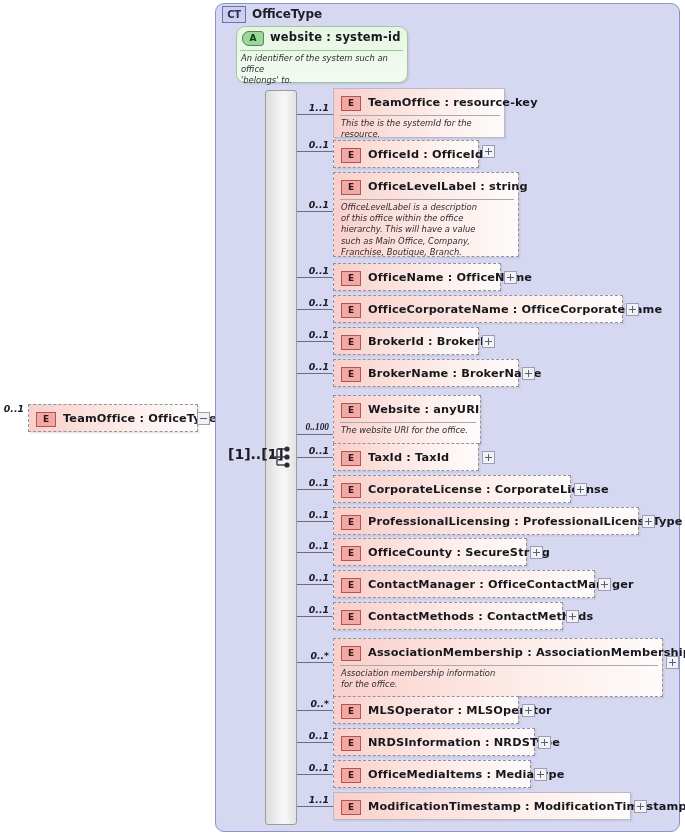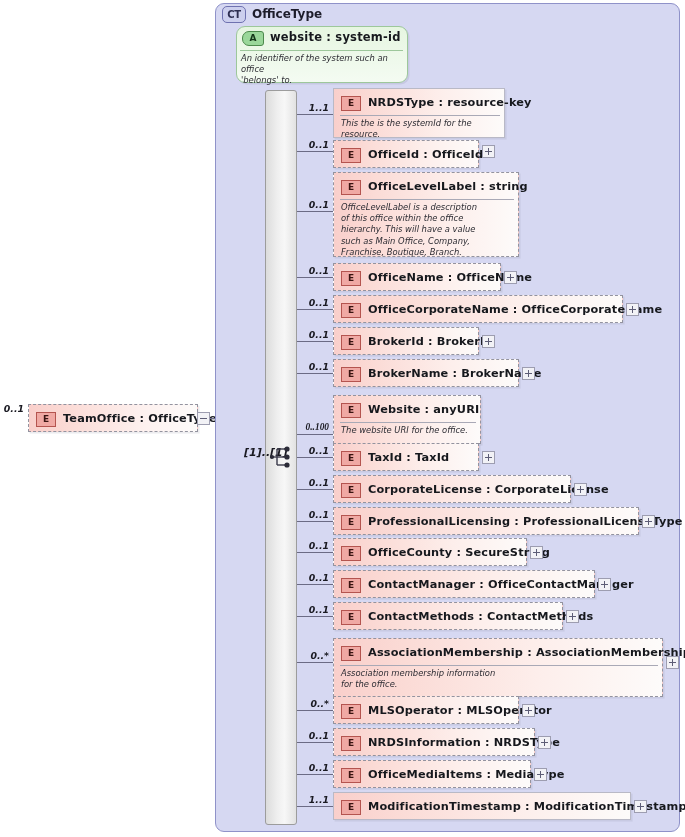--- a/index.html
+++ b/index.html
@@ -23,21 +23,21 @@
     background:#d6d8f2;
     border:1px solid #8f92c9;
     border-radius:9px;
     box-sizing:border-box;
   }
   .ct-badge{
     position:absolute;
     left:222px; top:6px;
     width:24px; height:17px;
     border:1px solid #6f72b0;
-    border-radius:5px;
+    border-radius:0;
     background:#cccfee;
     box-sizing:border-box;
     font-size:10px; font-weight:bold; color:#2e2f52;
     line-height:15px; text-align:center;
     letter-spacing:-0.3px;
   }
   .ct-title{
     position:absolute;
     left:252px; top:6px;
     font-size:12px; font-weight:bold; color:#1d1d2b;
@@ -99,23 +99,22 @@
     box-sizing:border-box;
   }
   .seq-icon{
     position:absolute;
     left:270px; top:446px;
     width:24px; height:22px;
   }
   .seq-card{
     position:absolute;
     left:228px; top:446px;
-    font-size:11px;font-style:italic;font-weight:bold;color:#1a1a22;
-    white-space:nowrap;
-    margin-left:16px;
+    font-size:14px;font-weight:bold;color:#1a1a22;
+    white-space:nowrap;
   }
 
   
   .hline{position:absolute;height:1px;background:#6b6b85;}
 
   
   .el{
     position:absolute;
     box-sizing:border-box;
     background:linear-gradient(to right,#f9cfcb 0%,#fbdbd6 22%,#fdeeeb 62%,#fdfbfa 100%);
@@ -227,21 +226,21 @@
     <circle cx="17" cy="3" r="2.6" fill="#2b2b38"></circle>
     <circle cx="17" cy="11" r="2.6" fill="#2b2b38"></circle>
     <circle cx="17" cy="19" r="2.6" fill="#2b2b38"></circle>
   </svg>
 
   <div id="rows">
       <div class="hline" style="left: 297px; top: 114px; width: 36px;"></div>
       <div class="card" style="left: 293px; top: 102px; width: 36px;">1..1</div>
       <div class="el solid" style="left: 333px; top: 88px; width: 172px; height: 50px;">
         <div class="el-badge">E</div>
-        <div class="el-label">NRDSType : resource-key</div>
+        <div class="el-label">TeamOffice : resource-key</div>
         <div class="el-sep" style="width: 160px;"></div>
         <div class="el-doc">This the is the systemId for the resource.</div>
       </div>
       <div class="hline" style="left: 297px; top: 151px; width: 36px;"></div>
       <div class="card" style="left: 293px; top: 139px; width: 36px;">0..1</div>
       <div class="el dashed" style="left: 333px; top: 140px; width: 146px; height: 28px;">
         <div class="el-badge">E</div>
         <div class="el-label">OfficeId   : OfficeId</div>
       </div>
       <div class="expander plus" style="left: 482px; top: 145px;"></div>

